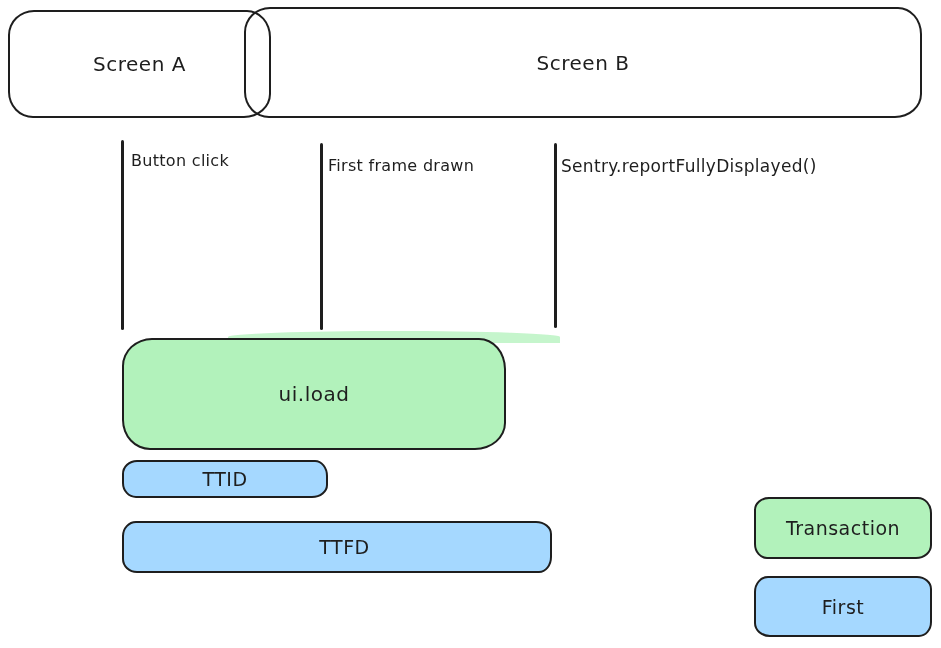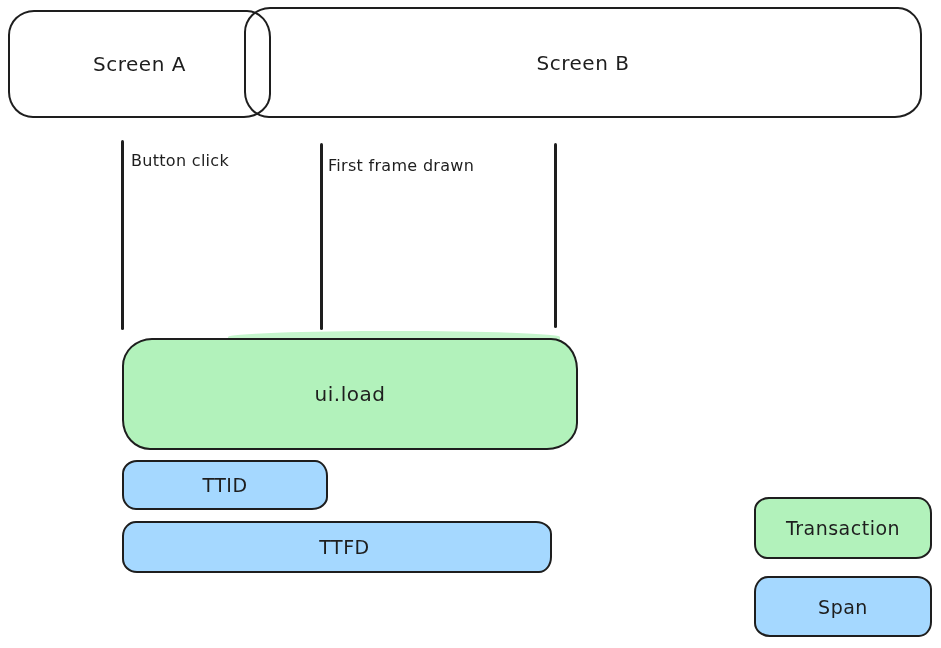--- a/index.html
+++ b/index.html
@@ -64,27 +64,27 @@
     background: var(--transaction-fill);
     border-radius: 50% 50% 0 0;
     opacity: 0.75;
   }
 
   .bar {
     font-size: 19px;
     letter-spacing: 0.5px;
   }
   .bar-transaction {
-    left: 122px; top: 338px; width: 456px; height: 112px;
+    left: 122px; top: 338px; width: 384px; height: 112px;
     background: var(--transaction-fill);
     border-radius: 30px 27px 31px 28px / 28px 31px 27px 30px;
     font-size: 20px;
   }
   .bar-ttid {
-    left: 122px; top: 460px; width: 206px; height: 50px;
+    left: 122px; top: 460px; width: 206px; height: 38px;
     background: var(--span-fill);
     border-radius: 15px 13px 16px 14px / 14px 16px 13px 15px;
   }
   .bar-ttfd {
     left: 122px; top: 521px; width: 430px; height: 52px;
     background: var(--span-fill);
     border-radius: 14px 16px 13px 15px / 15px 13px 16px 14px;
     padding-left: 15px;
   }
 
@@ -114,33 +114,34 @@
   <div class="box screen-box screen-b">
     <span>Screen B</span>
   </div>
 
   <div class="marker-line line-1"></div>
   <div class="marker-line line-2"></div>
   <div class="marker-line line-3"></div>
 
   <div class="marker-label marker-label-1">Button click</div>
   <div class="marker-label marker-label-2">First frame drawn</div>
+  <div class="marker-label marker-label-3">Sentry.reportFullyDisplayed()</div>
 
   <div class="fill-artifact"></div>
 
   <div class="box bar bar-transaction">
     <span>ui.load</span>
   </div>
   <div class="box bar bar-ttid">
     <span>TTID</span>
   </div>
   <div class="box bar bar-ttfd">
     <span>TTFD</span>
   </div>
 
   <div class="box legend-box legend-transaction">
     <span>Transaction</span>
   </div>
   <div class="box legend-box legend-span">
-    <span>Span</span>
+    <span>First</span>
   </div>
 
 </div>
 
 </body></html>

